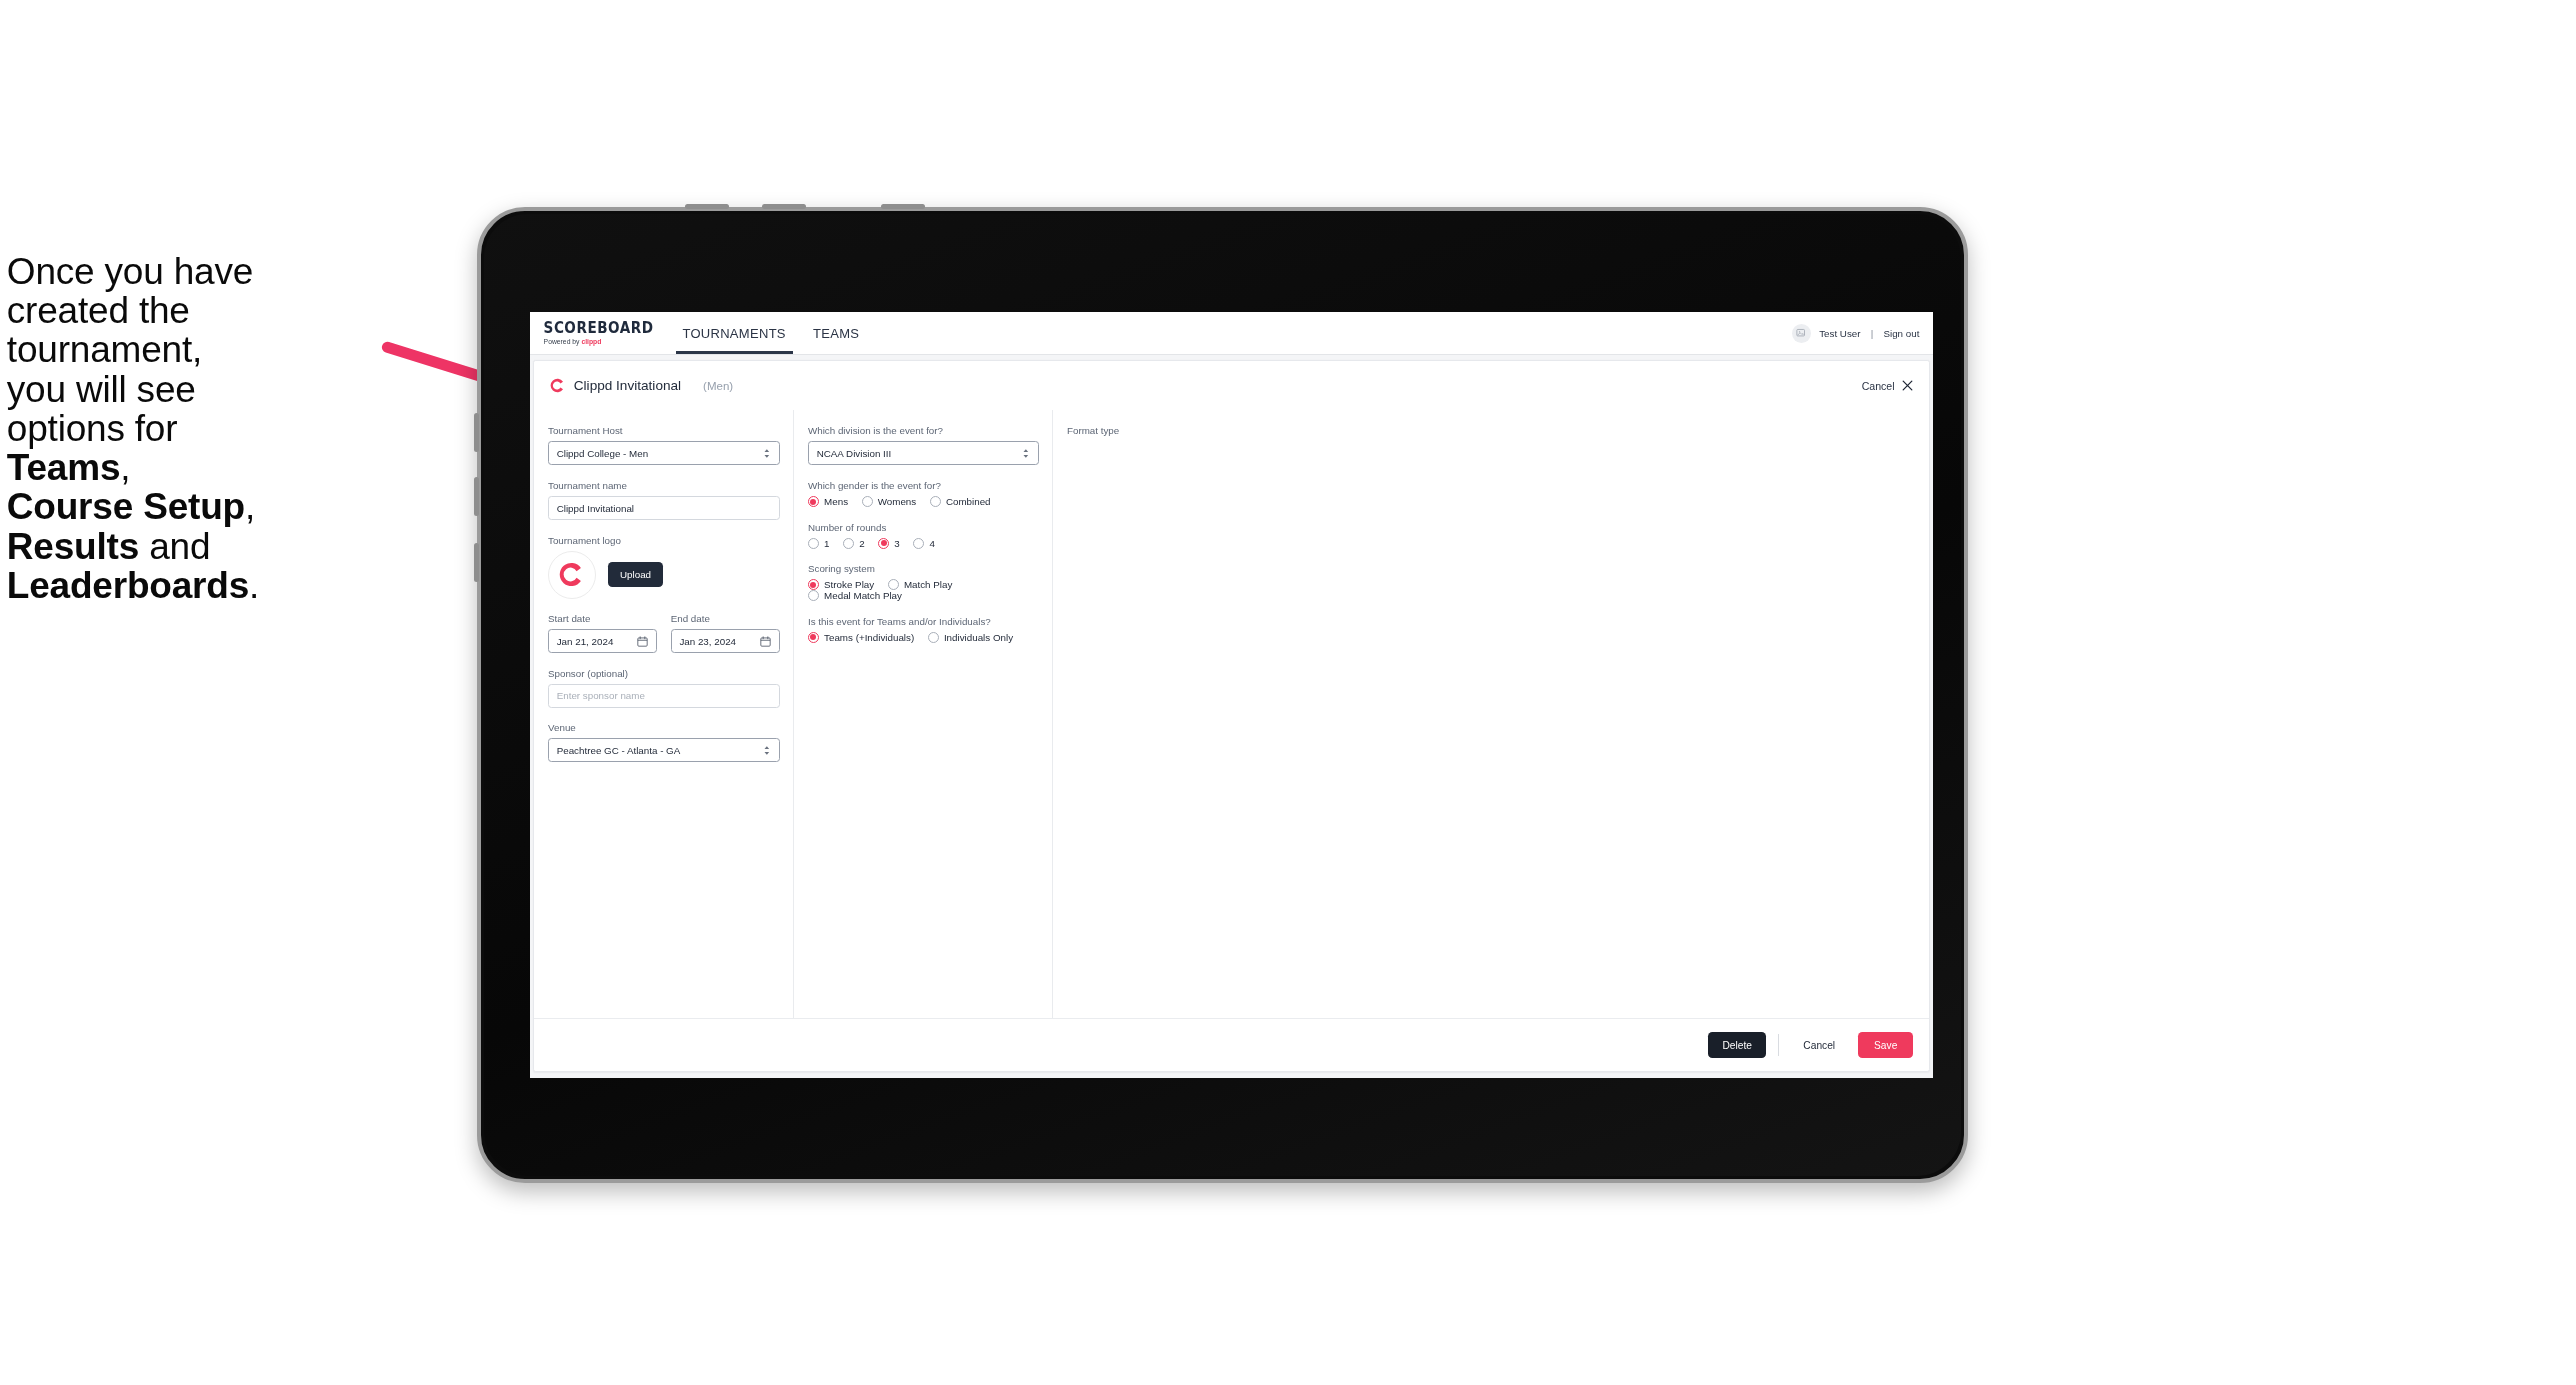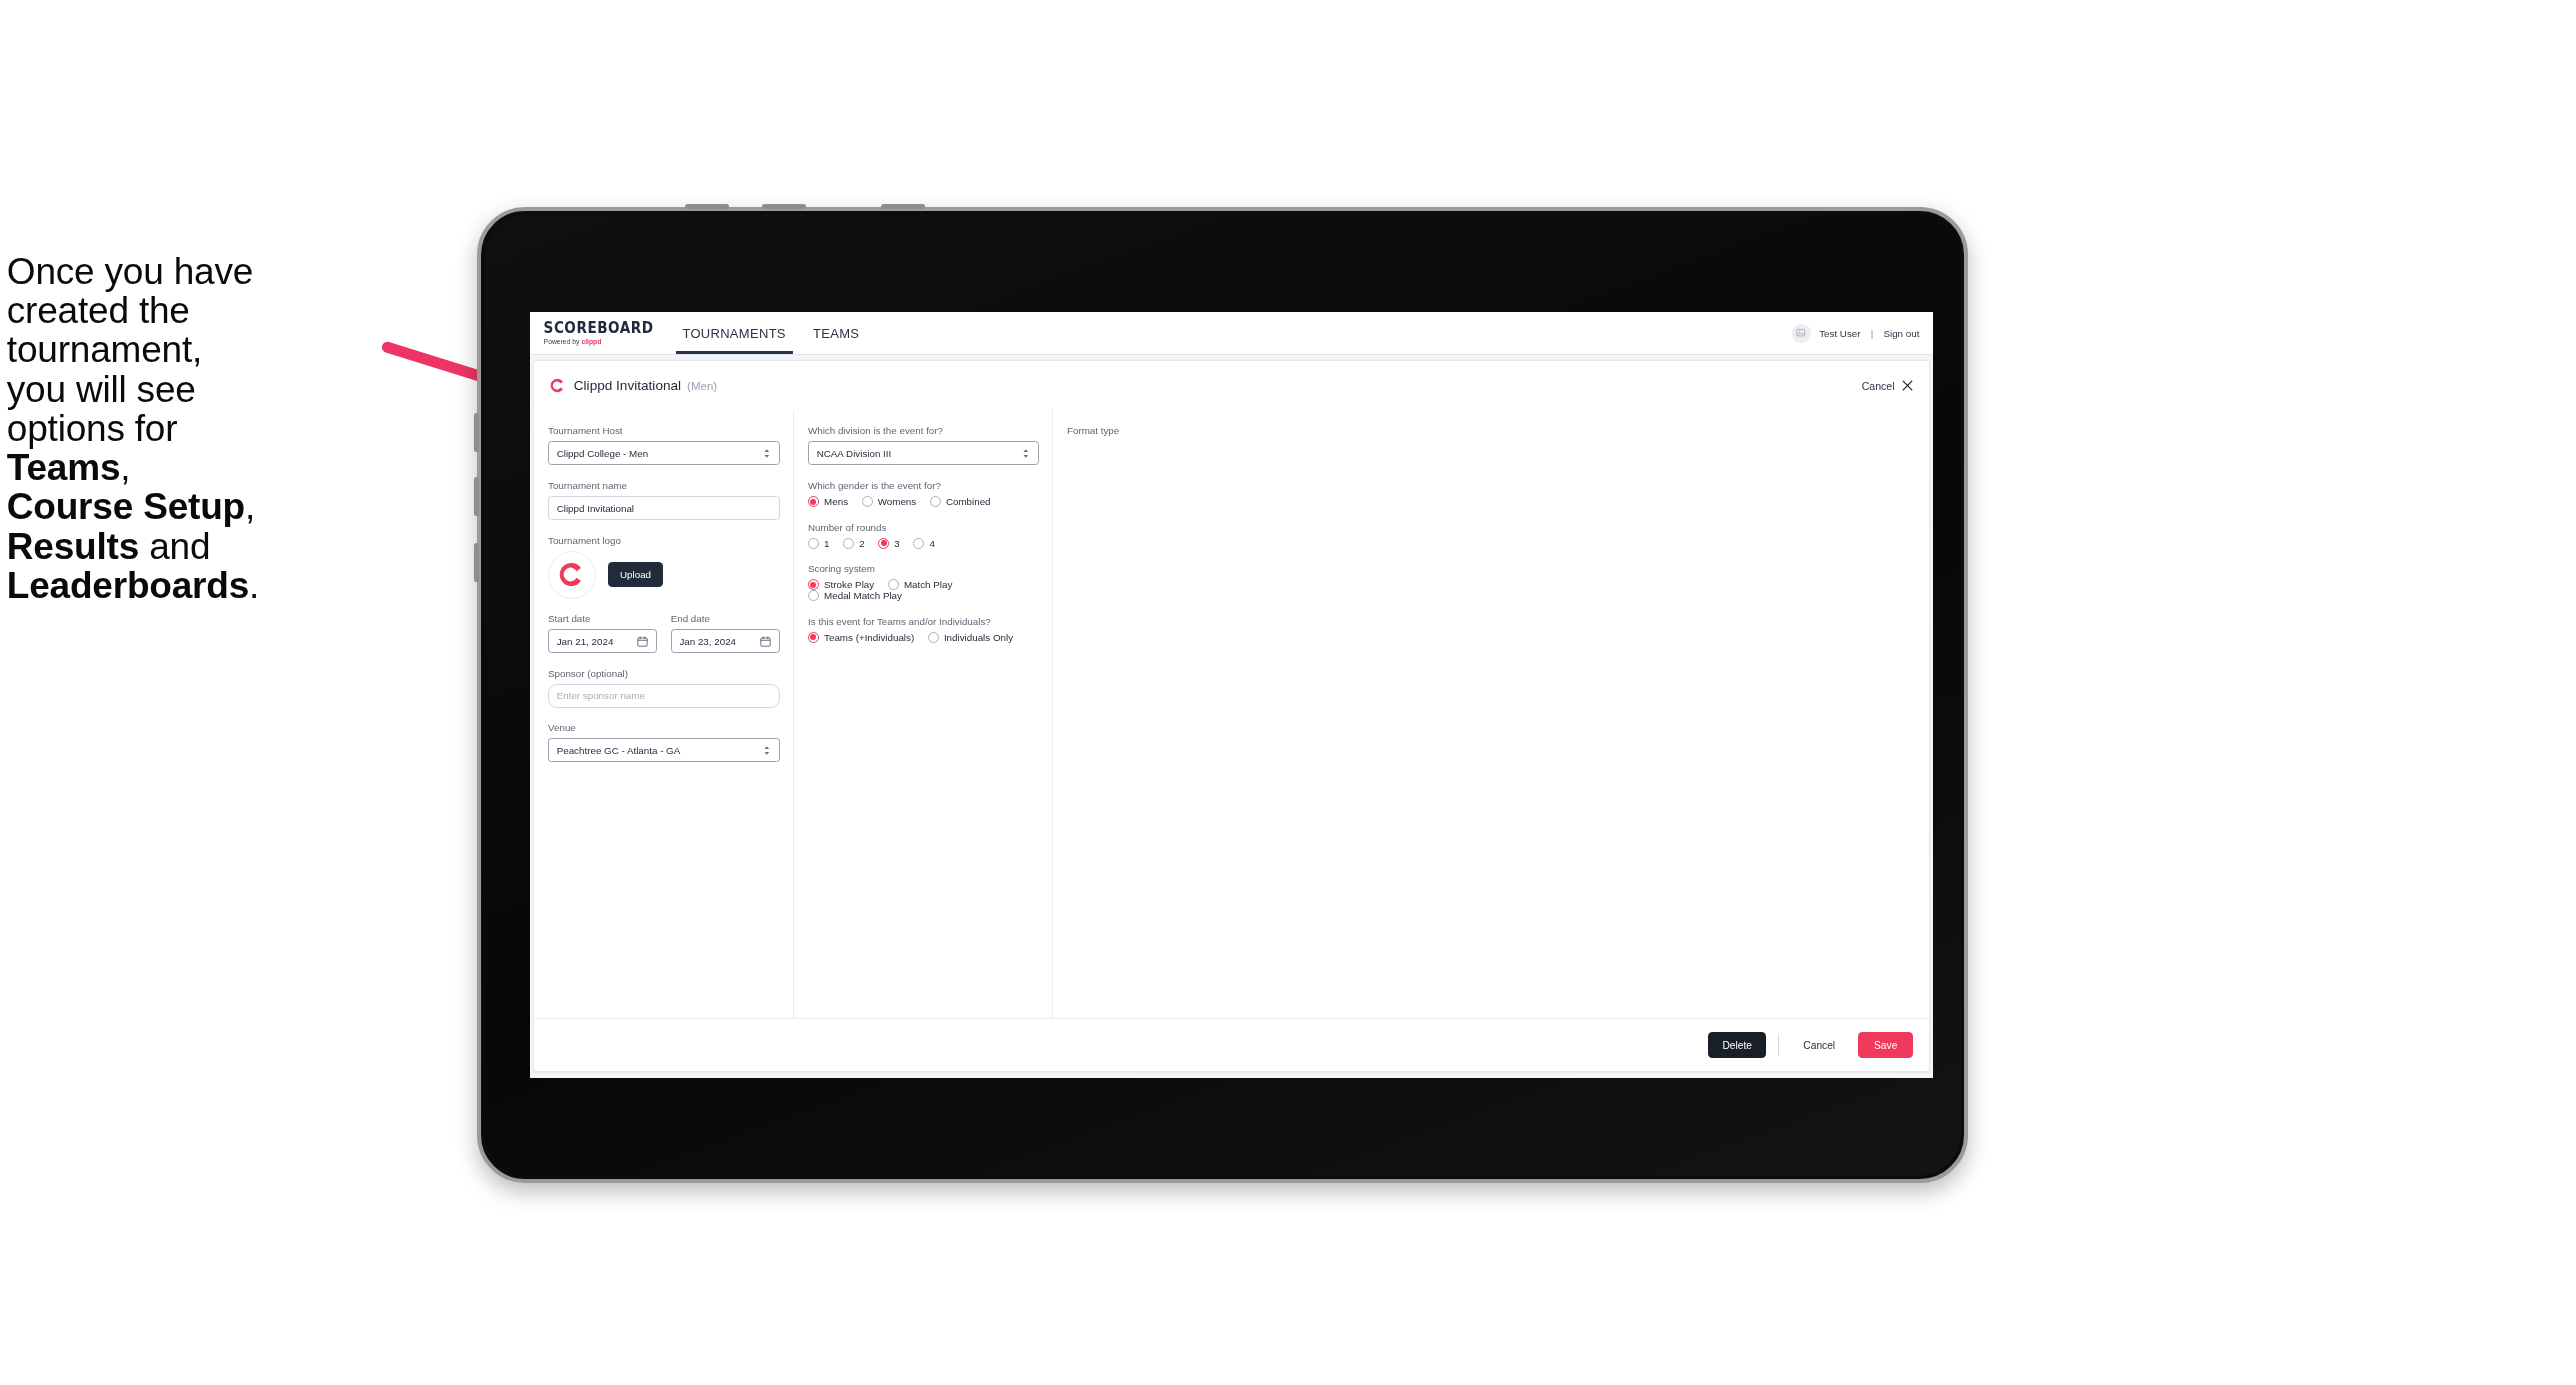--- a/index.html
+++ b/index.html
@@ -116,21 +116,21 @@
   }
   .card-head {
     height: 49px; display: flex; align-items: center;
     padding: 0 15.3px 0 13.6px; position: relative;
   }
   .logo-c {
     width: 19px; height: 19px; margin-right: 6.8px;
     display: flex; align-items: center; justify-content: center;
   }
   .card-title { font-size: 13.6px; color: #232c3b; }
-  .card-title-sub { font-size: 11.5px; color: #97a0ad; margin-left: 6px; }
+  .card-title-sub { font-size: 11.5px; color: #97a0ad; margin-left: 22px; }
   .card-head-right {
     margin-left: auto; display: flex; align-items: center; gap: 7.7px; cursor: pointer;
   }
   .cancel-text { font-size: 10.6px; color: #2b3445; }
 
   
   .tabstrip {
     height: 31px; background: #2c3749;
     display: flex; align-items: center; padding: 0 8.5px; gap: 1.7px;
   }
@@ -149,21 +149,21 @@
   .flabel { font-size: 9.8px; color: #5d6675; margin-bottom: 5.1px; }
   .fgroup { margin-bottom: 14.5px; }
 
   .input, .select {
     height: 24px; border: 0.9px solid #9aa1ad; border-radius: 3.4px;
     background: #fff; display: flex; align-items: center;
     padding: 0 7.7px; font-size: 9.8px; color: #1e2635;
     position: relative; width: 100%;
   }
   .input.light { border-color: #d4d8de; }
-  .input.placeholder { color: #aab0b9; border-radius: 9px; }
+  .input.placeholder { color: #aab0b9; }
   .select .chev {
     margin-left: auto; color: #6a727f; font-size: 7.7px; line-height: 1;
     display: flex; flex-direction: column; gap: 0.9px;
   }
   .cal-ico { margin-left: auto; display: flex; }
 
   
   .logo-row { display: flex; align-items: center; gap: 12px; }
   .logo-circle {
     width: 48px; height: 48px; border-radius: 50%;

